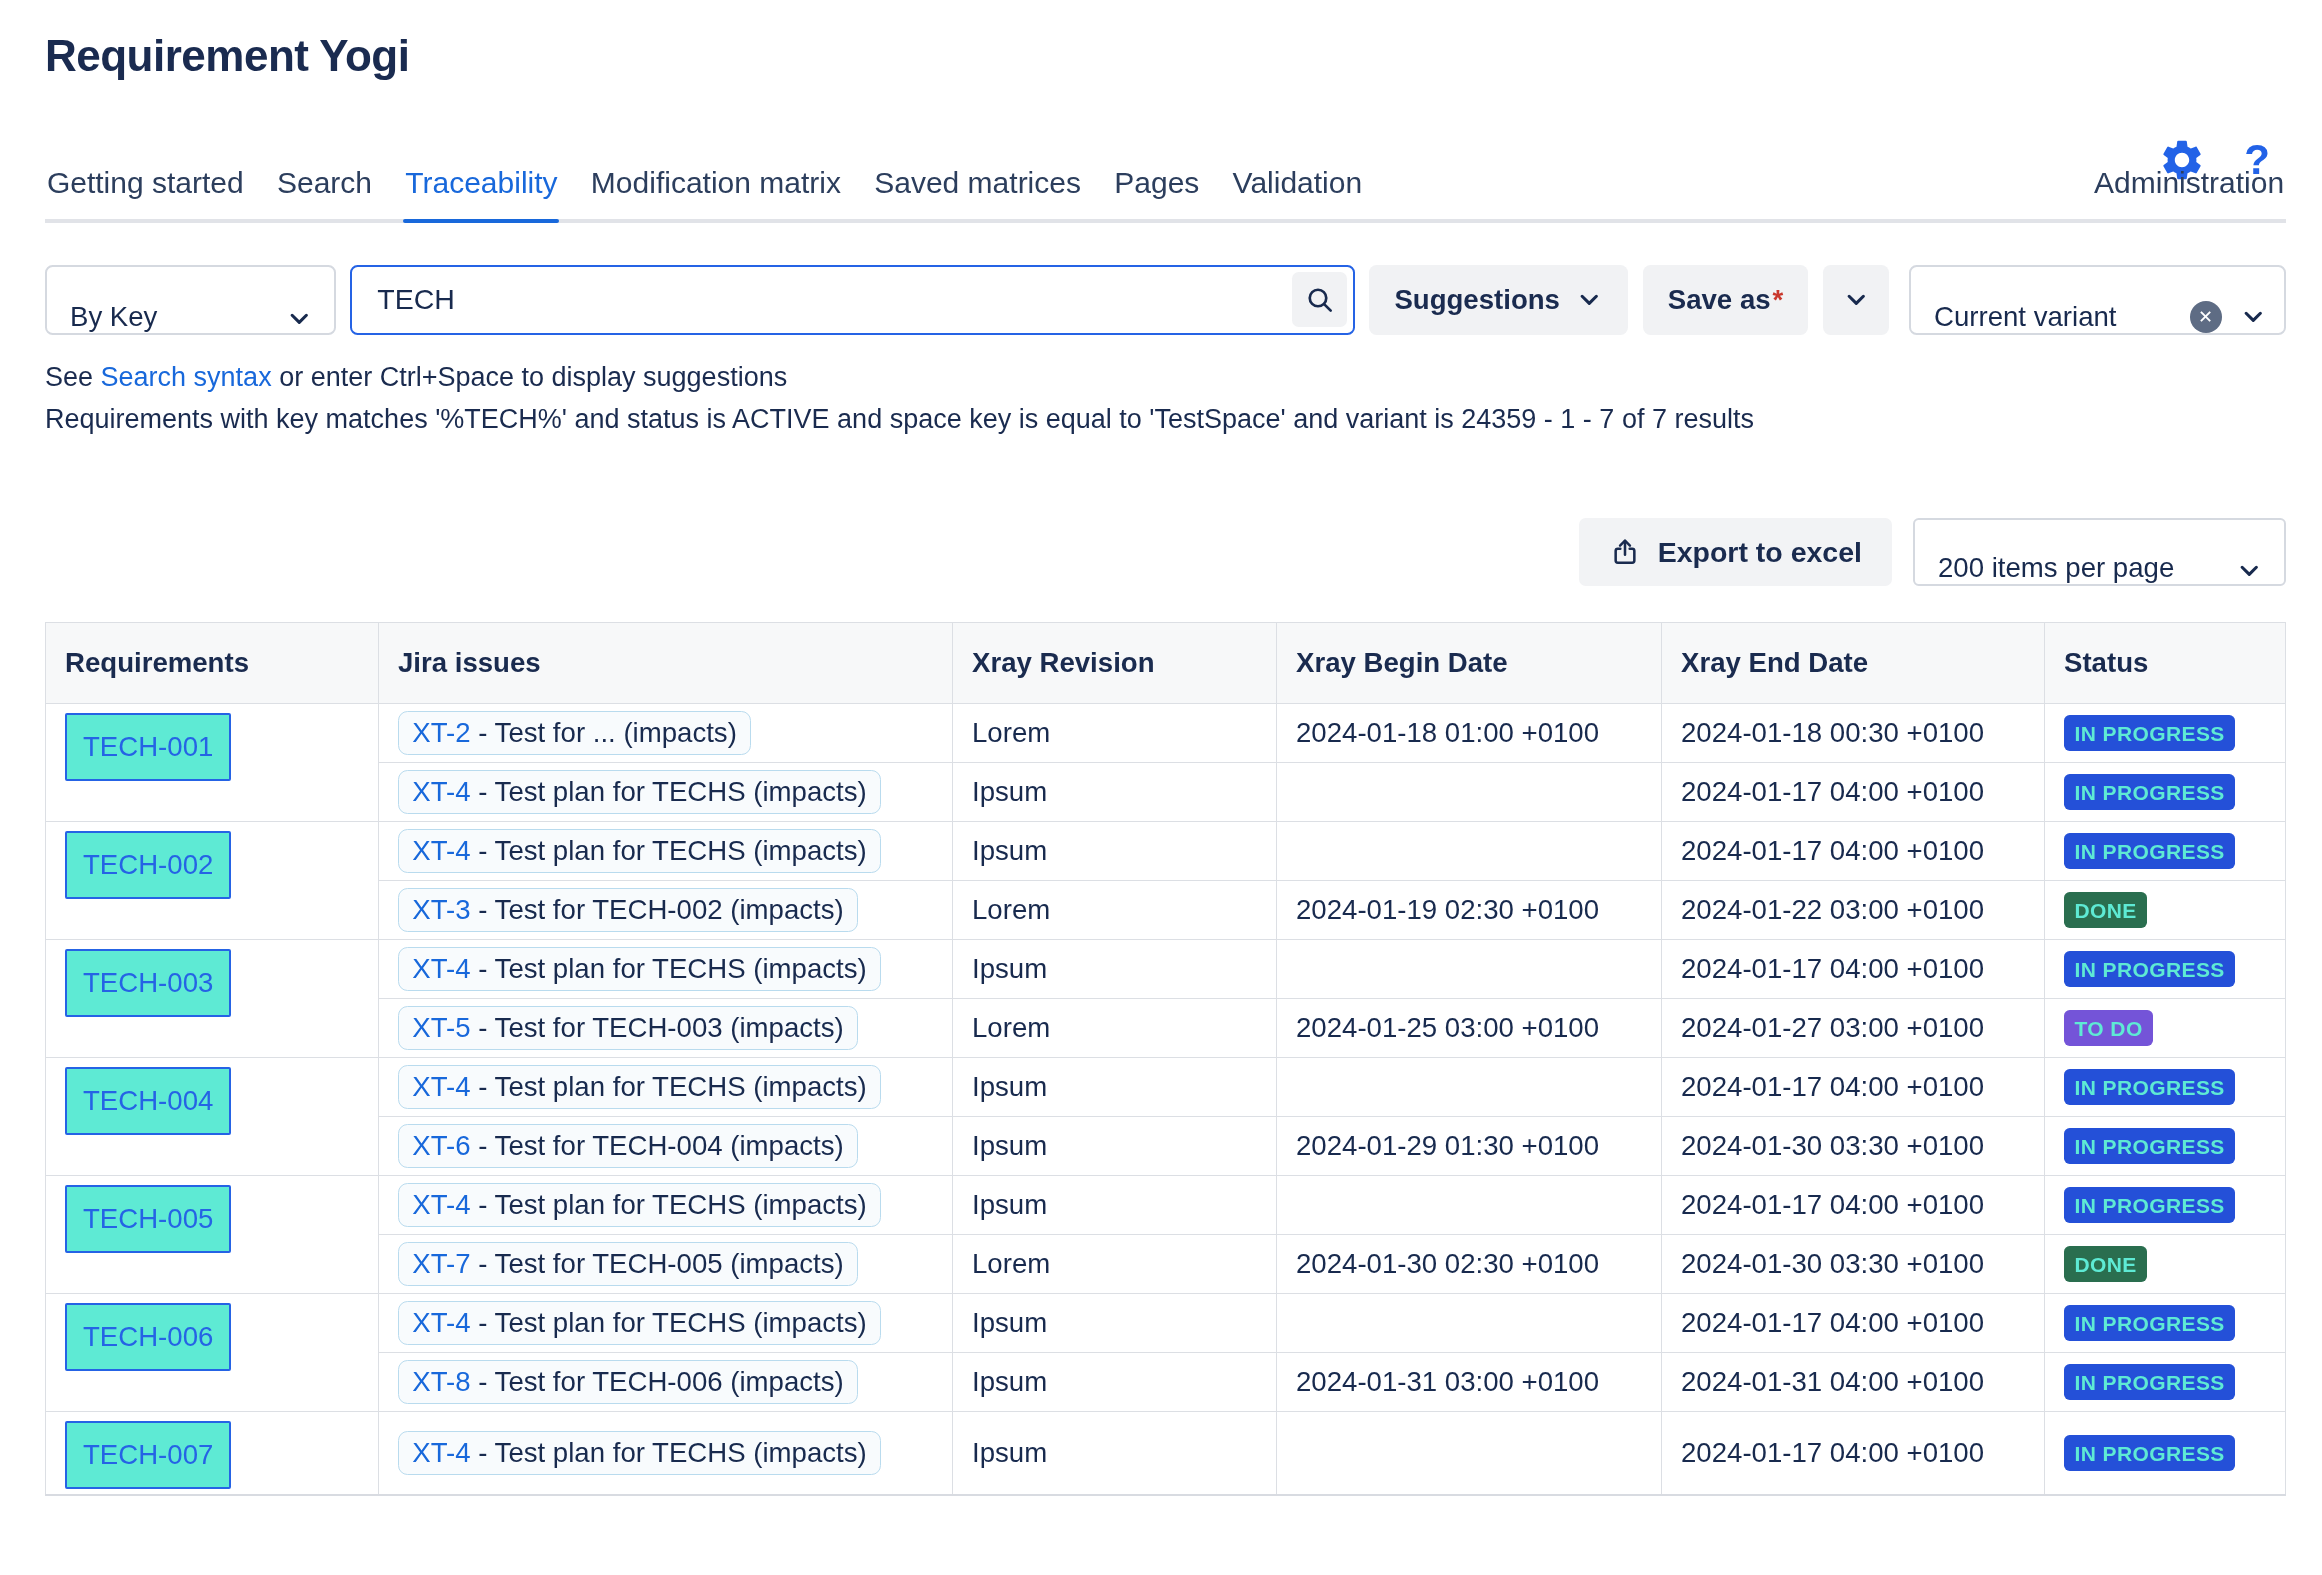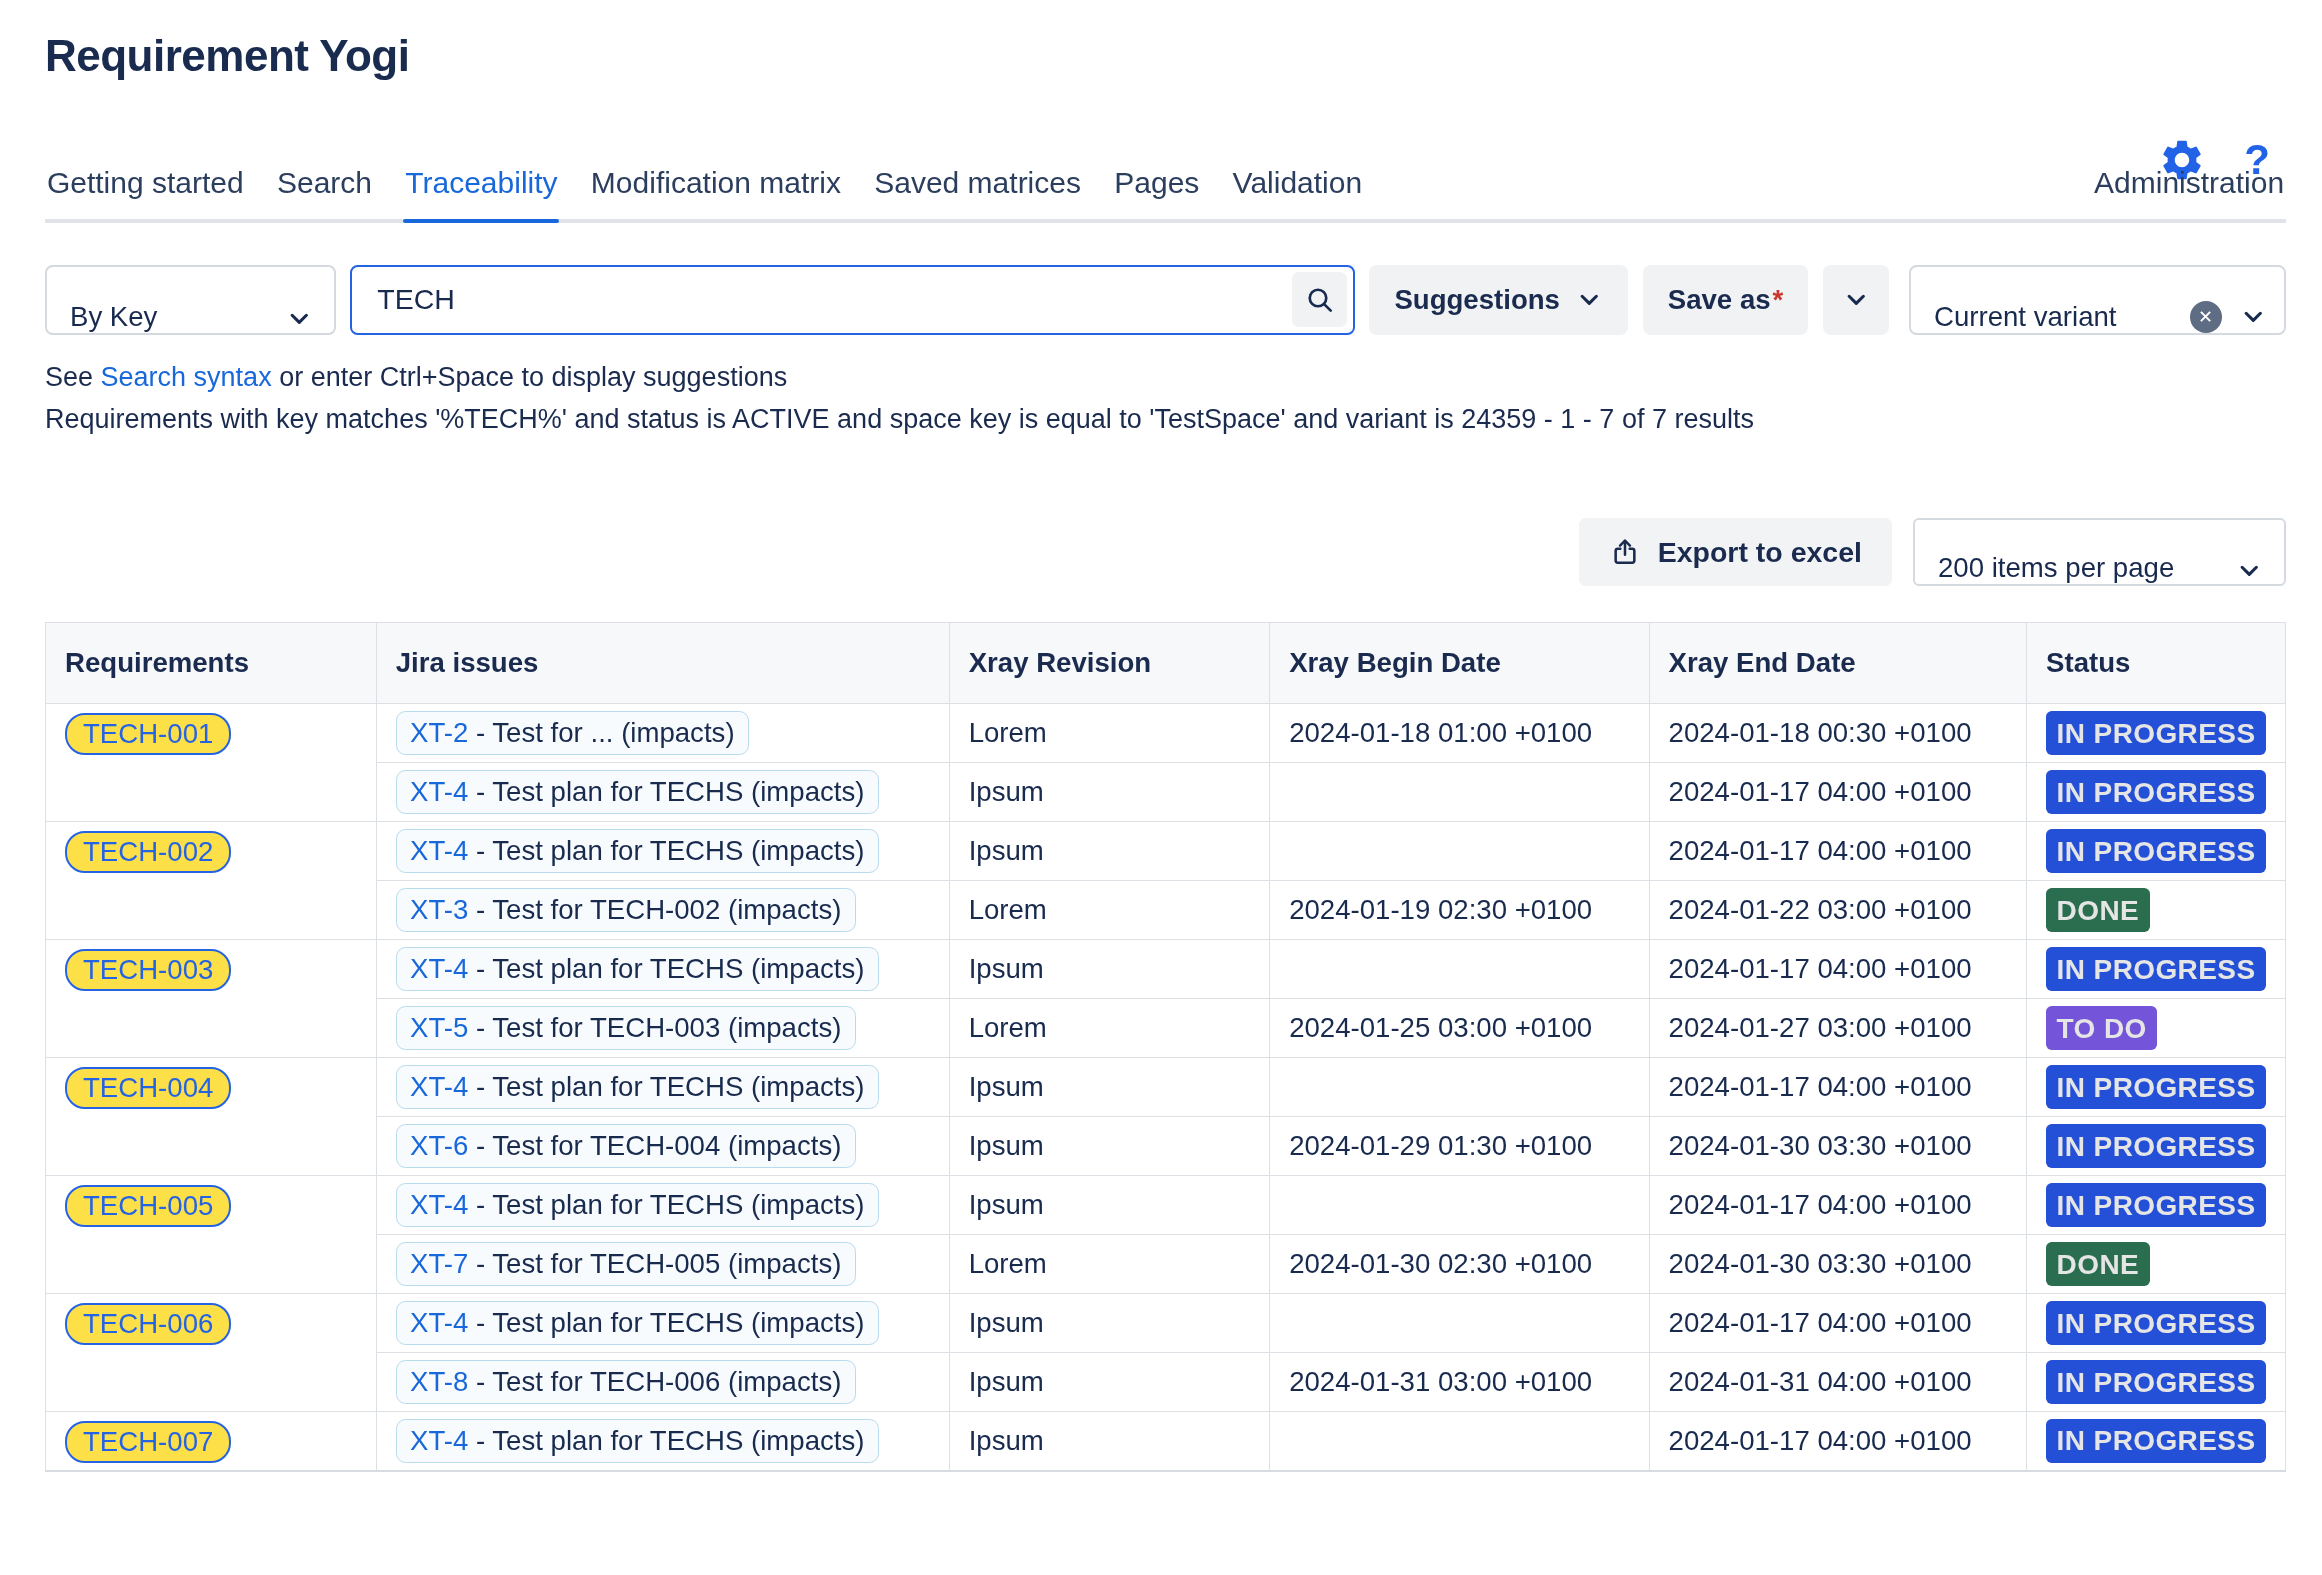--- a/index.html
+++ b/index.html
@@ -98,31 +98,31 @@
     border:1.9px solid #d8dbe1;border-bottom-width:2.9px;
   }
   table.results th,table.results td{border:1.9px solid #dcdfe4;}
   thead th{
     background:#f7f8f9;text-align:left;font-size:27.6px;font-weight:700;color:#1a2b4f;
     padding:24px 19px;
   }
   tbody td{font-size:27.6px;color:#182a4e;padding:5.7px 19px;height:59px;box-sizing:border-box;}
   td.req-cell{vertical-align:top;padding-top:8.6px;}
   .req-pill{
-    display:inline-block;border:2.4px solid #2563e5;color:#2563e5;background:#fde047;
-    border-radius:20px;padding:3px 16px;font-size:27.6px;cursor:pointer;white-space:nowrap;
+    display:inline-block;border:2.4px solid #2563e5;color:#2563e5;background:#5eead4;
+    border-radius:2px;padding:16px 16px;font-size:27.6px;cursor:pointer;white-space:nowrap;
   }
   .jira-chip{
     display:inline-block;border:1.9px solid #b9dbee;background:#f8fbfd;border-radius:9.5px;
     padding:4.8px 13.3px;font-size:27.6px;cursor:pointer;white-space:nowrap;
   }
   .jira-key{color:#1868db;}
   .jira-summary{color:#182a4e;}
   .badge{
-    display:inline-block;color:#e5e5e5;font-size:28px;font-weight:700;
+    display:inline-block;color:#5eead4;font-size:21px;font-weight:700;
     border-radius:5.7px;padding:6.7px 10.5px 5.7px;letter-spacing:0.4px;white-space:nowrap;
   }
 </style>
 </head>
 <body>
 
 <div class="wrap">
 
   <div class="page-title">Requirement Yogi</div>
 

